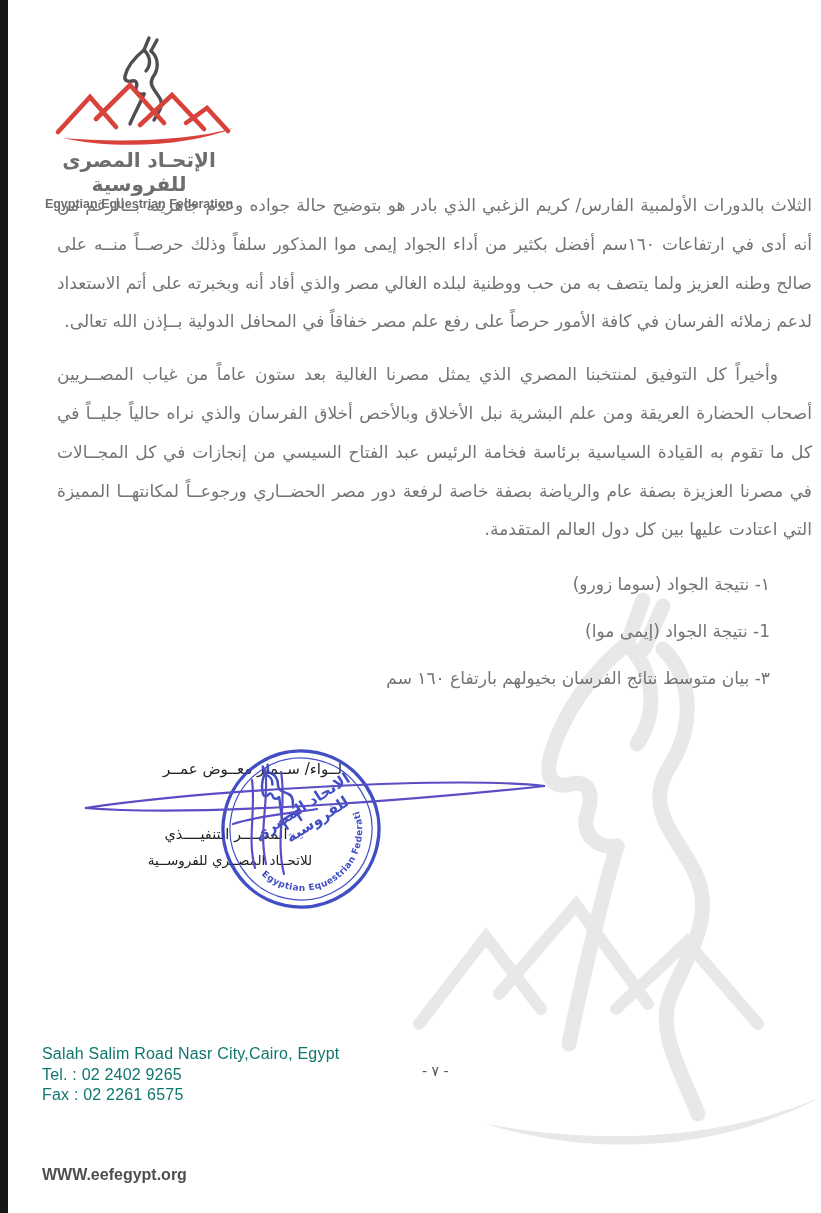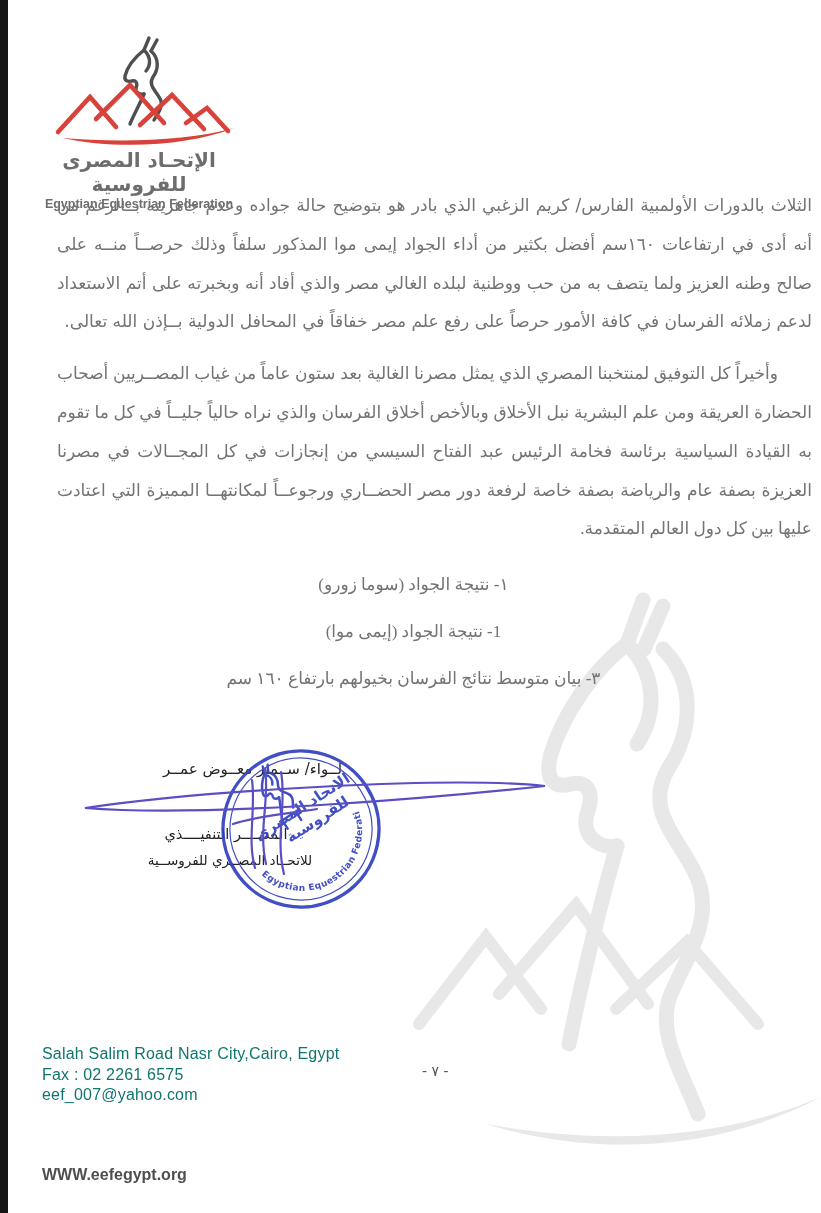--- a/index.html
+++ b/index.html
@@ -22,28 +22,28 @@
     text-align:center;font-size:12.5px;font-weight:bold;color:#6d6d6d;
     font-family:"Liberation Sans",sans-serif;margin-top:1px;
   }
   
   .bodytext{
     position:absolute;left:57px;top:186px;width:755px;
     direction:rtl;text-align:justify;
     font-size:17px;line-height:38.8px;color:#737373;
   }
   .bodytext p{margin:0;}
-  .bodytext p.indent1{margin-top:14px;text-indent:34px;font-family:Liberation Serif, serif;}
+  .bodytext p.indent1{margin-top:14px;text-indent:34px;}
   .bodytext p.indent2{margin-top:14px;text-indent:40px;}
   .att-title{
     margin-top:16px;margin-right:4px;text-align:right;
     font-weight:bold;font-size:18.5px;text-decoration:underline;
     text-underline-offset:5px;
   }
-  .att-list{margin-top:12px;margin-right:42px;text-align:center;font-family:Liberation Serif, serif;}
+  .att-list{margin-top:12px;margin-right:42px;text-align:right;}
   .att-list .att-item{line-height:47px;font-size:17px;}
   
   .sig-line{position:absolute;direction:rtl;text-align:center;color:#222;}
   .sig1{left:130px;top:760px;width:245px;font-size:15px;}
   .sig2{left:105px;top:826px;width:242px;font-size:14.5px;}
   .sig3{left:126px;top:852px;width:208px;font-size:13.5px;}
   .stamp{position:absolute;left:216px;top:744px;width:170px;height:170px;opacity:0.92;}
   .scrawl{position:absolute;left:70px;top:768px;width:500px;height:130px;}
   
   .footer{
@@ -148,20 +148,20 @@
       <path d="M15,40 C140,22 380,8 475,18 C380,28 145,50 15,40 Z"></path>
       <path d="M195,0 C200,30 188,62 196,96"></path>
       <path d="M211,4 C217,36 205,70 214,106"></path>
       <path d="M182,12 C186,42 177,72 185,100"></path>
       <path d="M163,56 C185,48 225,45 247,41"></path>
     </g>
   </svg>
 
   <div class="footer">
     <div>Salah Salim Road Nasr City,Cairo, Egypt</div>
+    <div>Tel. : 02 2402 9265</div>
     <div>Fax : 02 2261 6575</div>
-    <div>eef_007@yahoo.com</div>
   </div>
   <div class="website">WWW.eefegypt.org</div>
 
   <div class="pagenum">- ٧ -</div>
 
 </div>
 
 </body></html>

